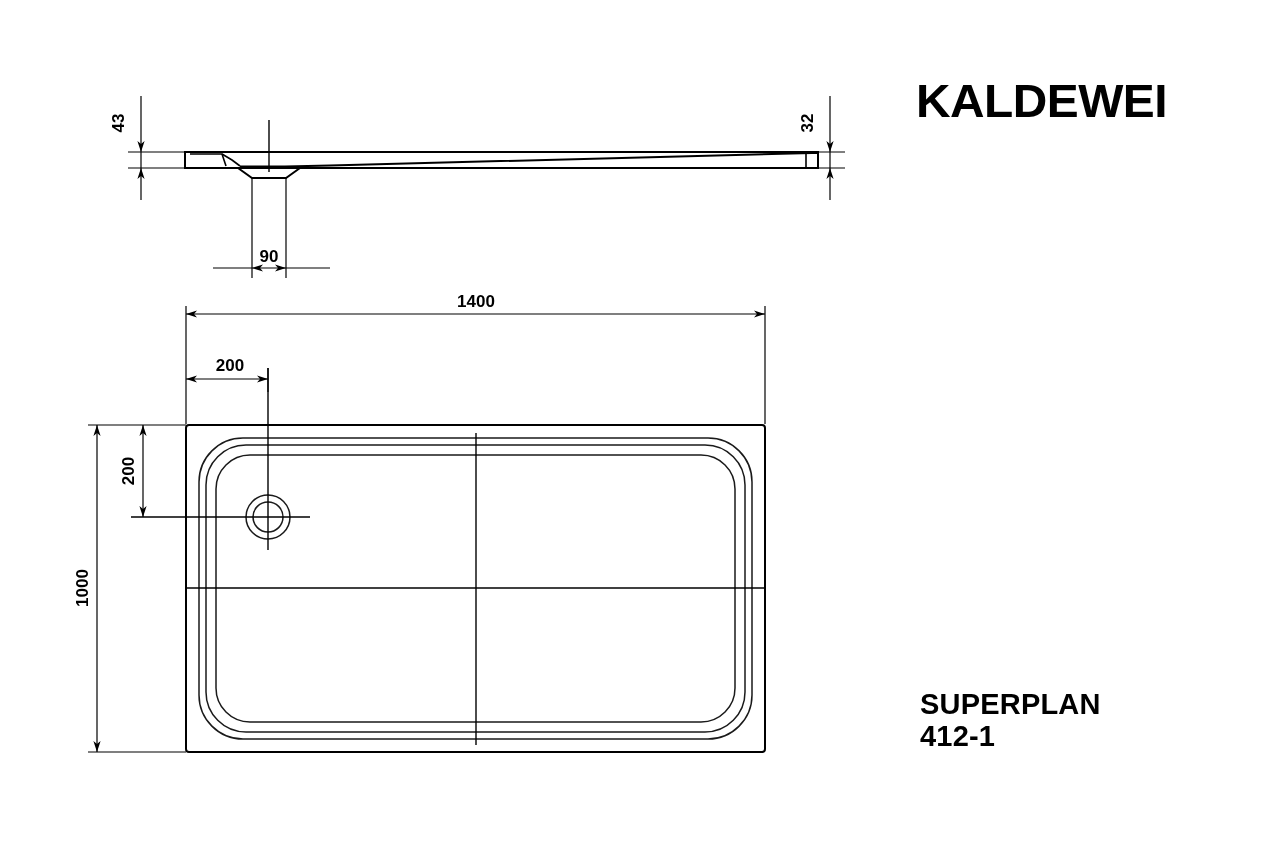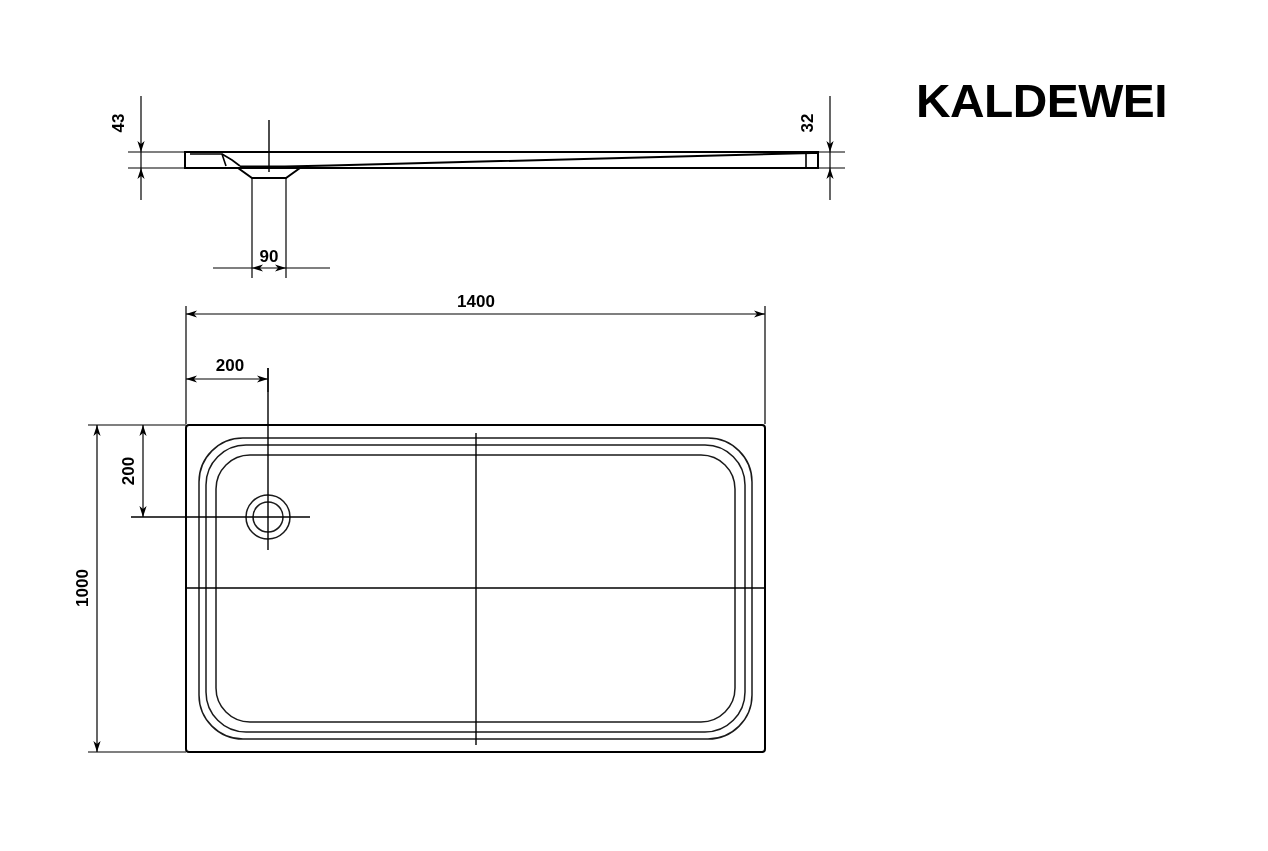--- a/index.html
+++ b/index.html
@@ -204,14 +204,18 @@
       <circle class="inner-line" cx="268" cy="517" r="15"></circle>
 
       <line class="center-line" x1="268" y1="368" x2="268" y2="550"></line>
       <line class="center-line" x1="131" y1="517" x2="310" y2="517"></line>
     </g>
 
   </svg>
 
   <div class="brand">KALDEWEI</div>
 
+  <div class="product-block">
+    <div class="product-name">SUPERPLAN</div>
+    <div class="product-code">412-1</div>
+  </div>
 
 </div>
 
 </body></html>

